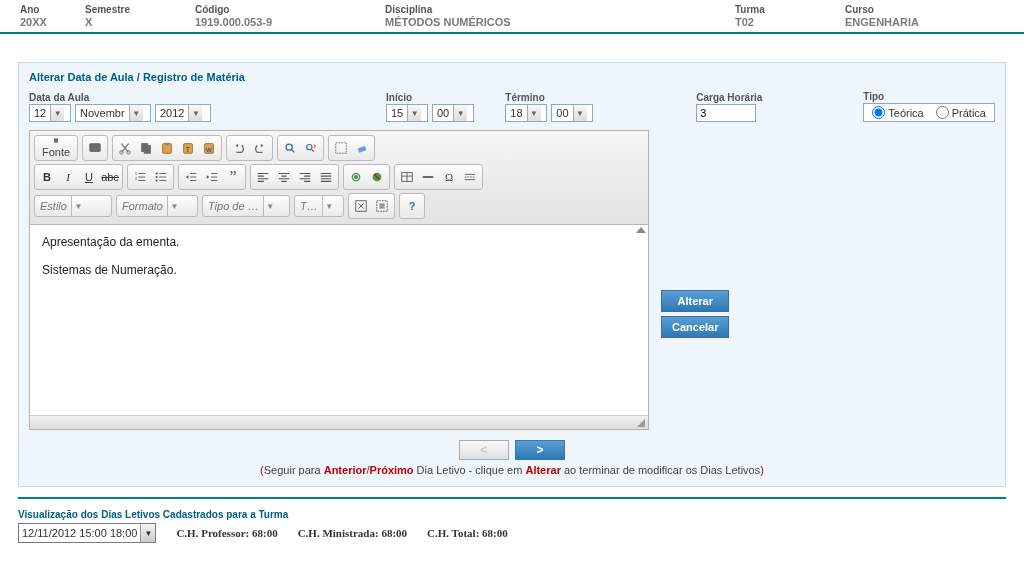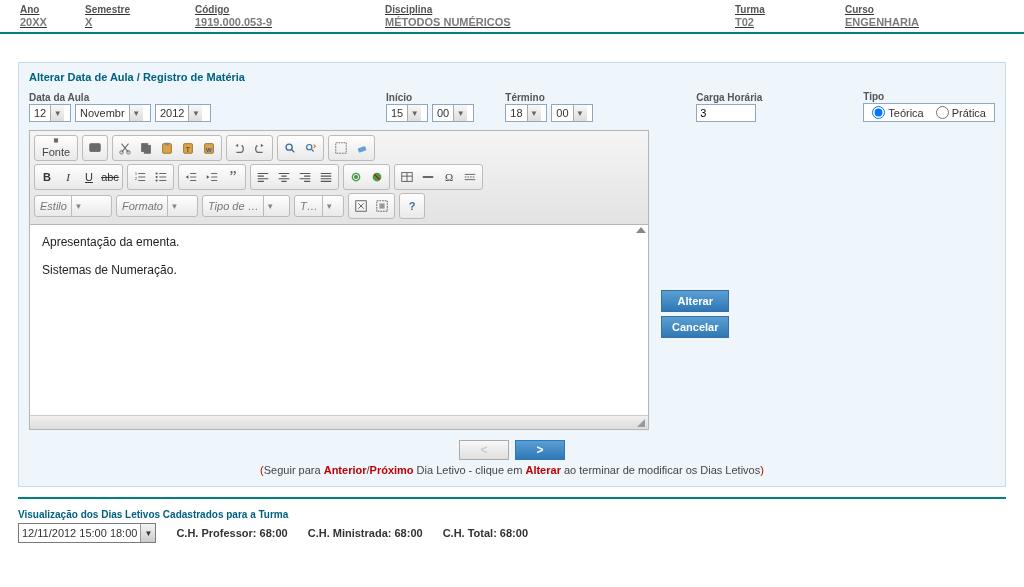--- a/index.html
+++ b/index.html
@@ -1,19 +1,19 @@
 <!DOCTYPE html>
 <html><head>
 <meta charset="utf-8">
 <style>
   * { box-sizing: border-box; margin: 0; padding: 0; }
   body { font-family: Verdana, Arial, sans-serif; font-size: 11px; color: #333; background: #fff; width: 1024px; }
   
   
-  .info-header { padding: 4px 20px 2px; text-decoration: underline; }
+  .info-header { padding: 4px 20px 2px; }
   .info-row { display: flex; gap: 0; }
   .info-col { display: flex; flex-direction: column; }
   .info-col.ano { width: 65px; }
   .info-col.sem { width: 110px; }
   .info-col.cod { width: 190px; }
   .info-col.disc { width: 350px; }
   .info-col.turma { width: 110px; }
   .info-col.curso { flex: 1; }
   .info-label { color: #555; font-weight: bold; font-size: 10px; }
   .info-value { color: #7a7a7a; font-weight: bold; font-size: 11px; padding-top:1px;}
@@ -65,21 +65,21 @@
   .hint { text-align:center; font-size:11px; margin-top:4px; color:#444;}
   .hint .red{ color:#c00000; font-weight:bold;}
   .hint .red-paren{ color:#c00000;}
   
   .bottom-hr { border:none; border-top:2px solid #008080; margin:6px 18px 0;}
   .bottom-section { margin:10px 18px 0;}
   .bottom-title { color:#006080; font-weight:bold; font-size:10px; margin-bottom:3px;}
   .bottom-row { display:flex; align-items:center; gap:20px;}
   .bottom-select { border:1px solid #7a7a7a; background:#fff; height:20px; display:inline-flex; align-items:center; padding-left:3px; font-size:11px;}
   .bottom-select .arrow { width:15px; height:18px; background:linear-gradient(#f4f4f4,#ccc); border-left:1px solid #999; display:flex; align-items:center; justify-content:center;color:#333;font-size:8px; margin-left:3px;}
-  .ch-item { font-size:11px; color:#333;}
+  .ch-item { font-size:11px; color:#333;font-family:Liberation Serif, serif;}
   .ch-item b{ font-weight:bold;}
   
   
   .ico { fill:#6a6a6a; stroke:#6a6a6a; }
 </style>
 </head>
 <body>
 
 <div class="info-header">
   <div class="info-row">

